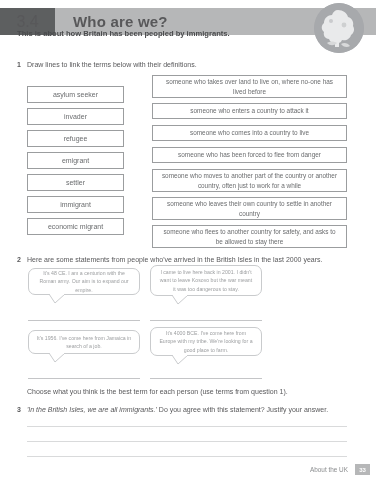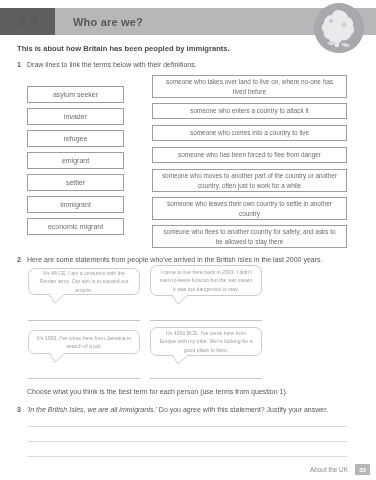--- a/index.html
+++ b/index.html
@@ -36,41 +36,41 @@
     align-items: center;
     justify-content: center;
   }
   .header-title {
     position: absolute;
     top: 8px;
     left: 73px;
     height: 27px;
     display: flex;
     align-items: center;
-    font-size: 11px;
+    font-size: 15px;
     font-weight: bold;
     color: #58585a;
     letter-spacing: 0.2px;
   }
   .logo-circle {
     position: absolute;
     top: 3px;
     left: 314px;
     width: 50px;
     height: 50px;
     border-radius: 50%;
     background: #a7a9ac;
     overflow: hidden;
   }
   .logo-circle svg { display: block; }
 
   
   .intro {
     position: absolute;
-    top: 44px;
+    top: 29px;
     left: 17px;
     font-size: 7.6px;
     font-weight: bold;
     color: #4a4b4d;
   }
 
   
   .q-num {
     position: absolute;
     font-size: 7px;

